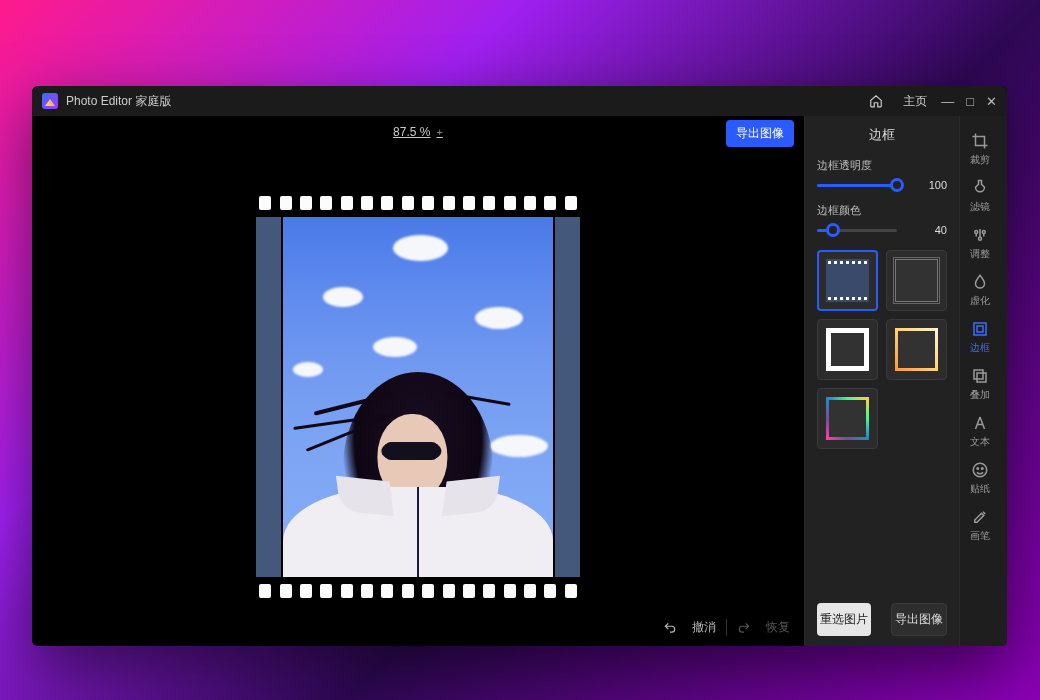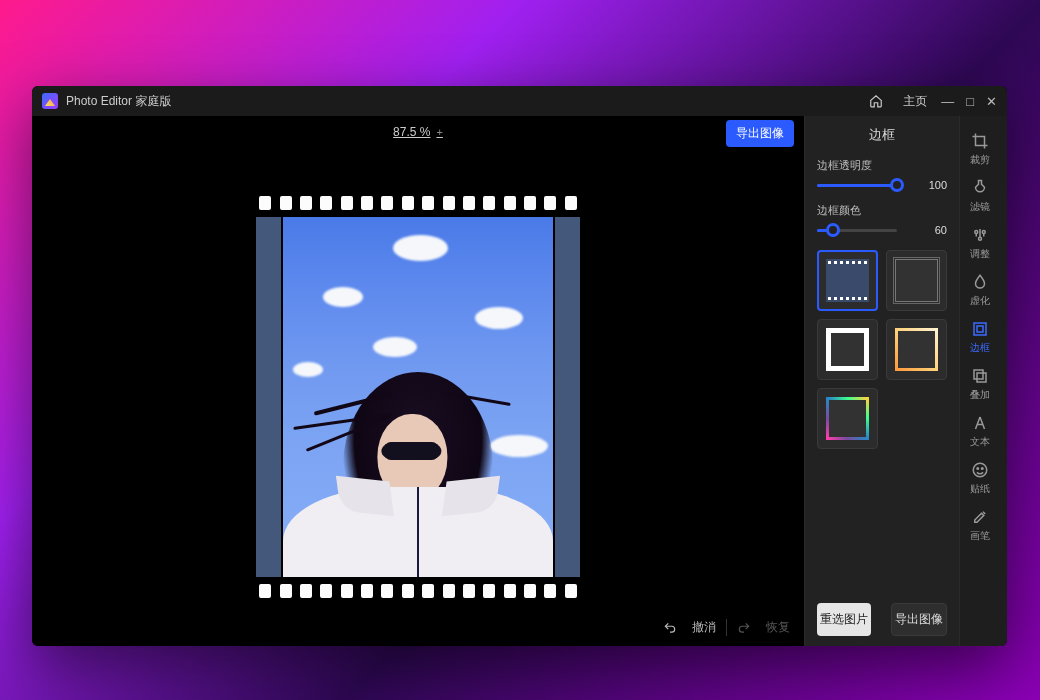--- a/index.html
+++ b/index.html
@@ -418,21 +418,21 @@
         </div>
       </div>
 
       <div class="slider-row">
         <span class="lbl">边框颜色</span>
         <div class="slider-wrap">
           <div class="slider">
             <div class="fill" style="width:20%"></div>
             <div class="thumb" style="left:20%"></div>
           </div>
-          <div class="slider-val">60</div>
+          <div class="slider-val">40</div>
         </div>
       </div>
 
 
       <div class="frames-grid">
         <div class="frame-thumb selected">
             <div class="ft-inner ft-film"></div>
           </div>
         <div class="frame-thumb">
             <div class="ft-inner ft-ornate"></div>

